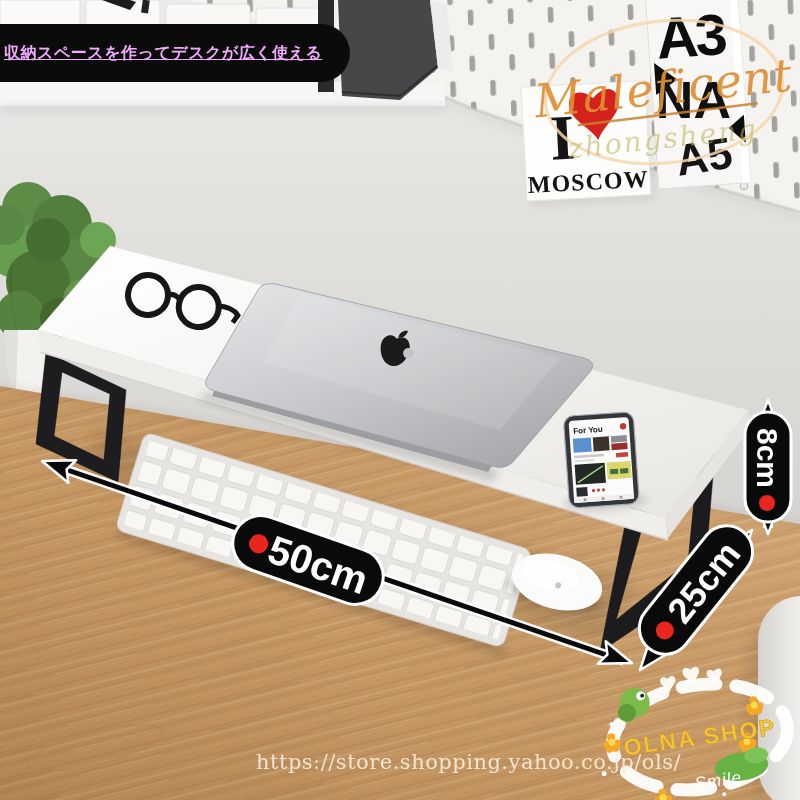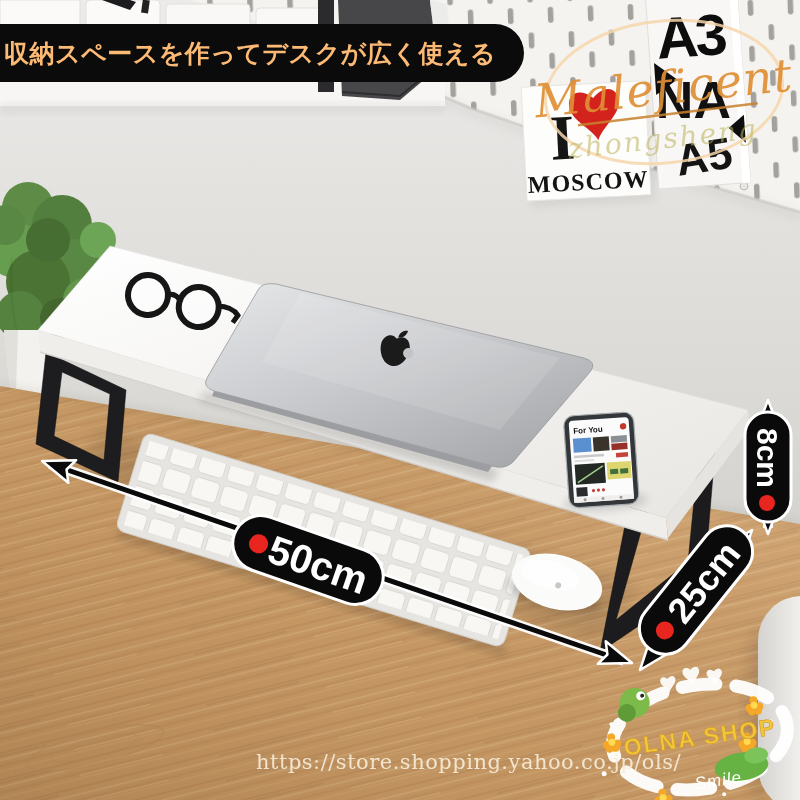--- a/index.html
+++ b/index.html
@@ -2,21 +2,21 @@
 <html><head>
 <meta charset="utf-8">
 <style>
   html,body{margin:0;padding:0;background:#ffffff;}
   .stage{position:relative;width:800px;height:800px;overflow:hidden;
          font-family:"Liberation Sans","DejaVu Sans",sans-serif;background:#dcdbd8;}
   .stage svg{position:absolute;left:0;top:0;}
   .banner{position:absolute;left:-30px;top:24px;height:58px;
           background:#0b0b0b;border-radius:29px;display:flex;align-items:center;
           padding:0 28px 0 34px;box-sizing:border-box;z-index:30;}
-  .banner span{color:#fdba74;font-size:25px;font-weight:bold;letter-spacing:.5px;white-space:nowrap;}
+  .banner span{color:#f0abfc;font-size:16px;font-weight:bold;letter-spacing:.5px;white-space:nowrap;text-decoration:underline;}
   .url{position:absolute;left:256px;top:750px;z-index:30;
        font-family:"DejaVu Serif","Liberation Serif",serif;font-size:21px;
        color:#f6ecd9;opacity:.92;letter-spacing:.5px;white-space:nowrap;}
   .svgtext{font-family:"Liberation Sans","DejaVu Sans",sans-serif;}
 </style>
 </head>
 <body>
 
 <div class="stage">
 <svg width="800" height="800" viewBox="0 0 800 800">

